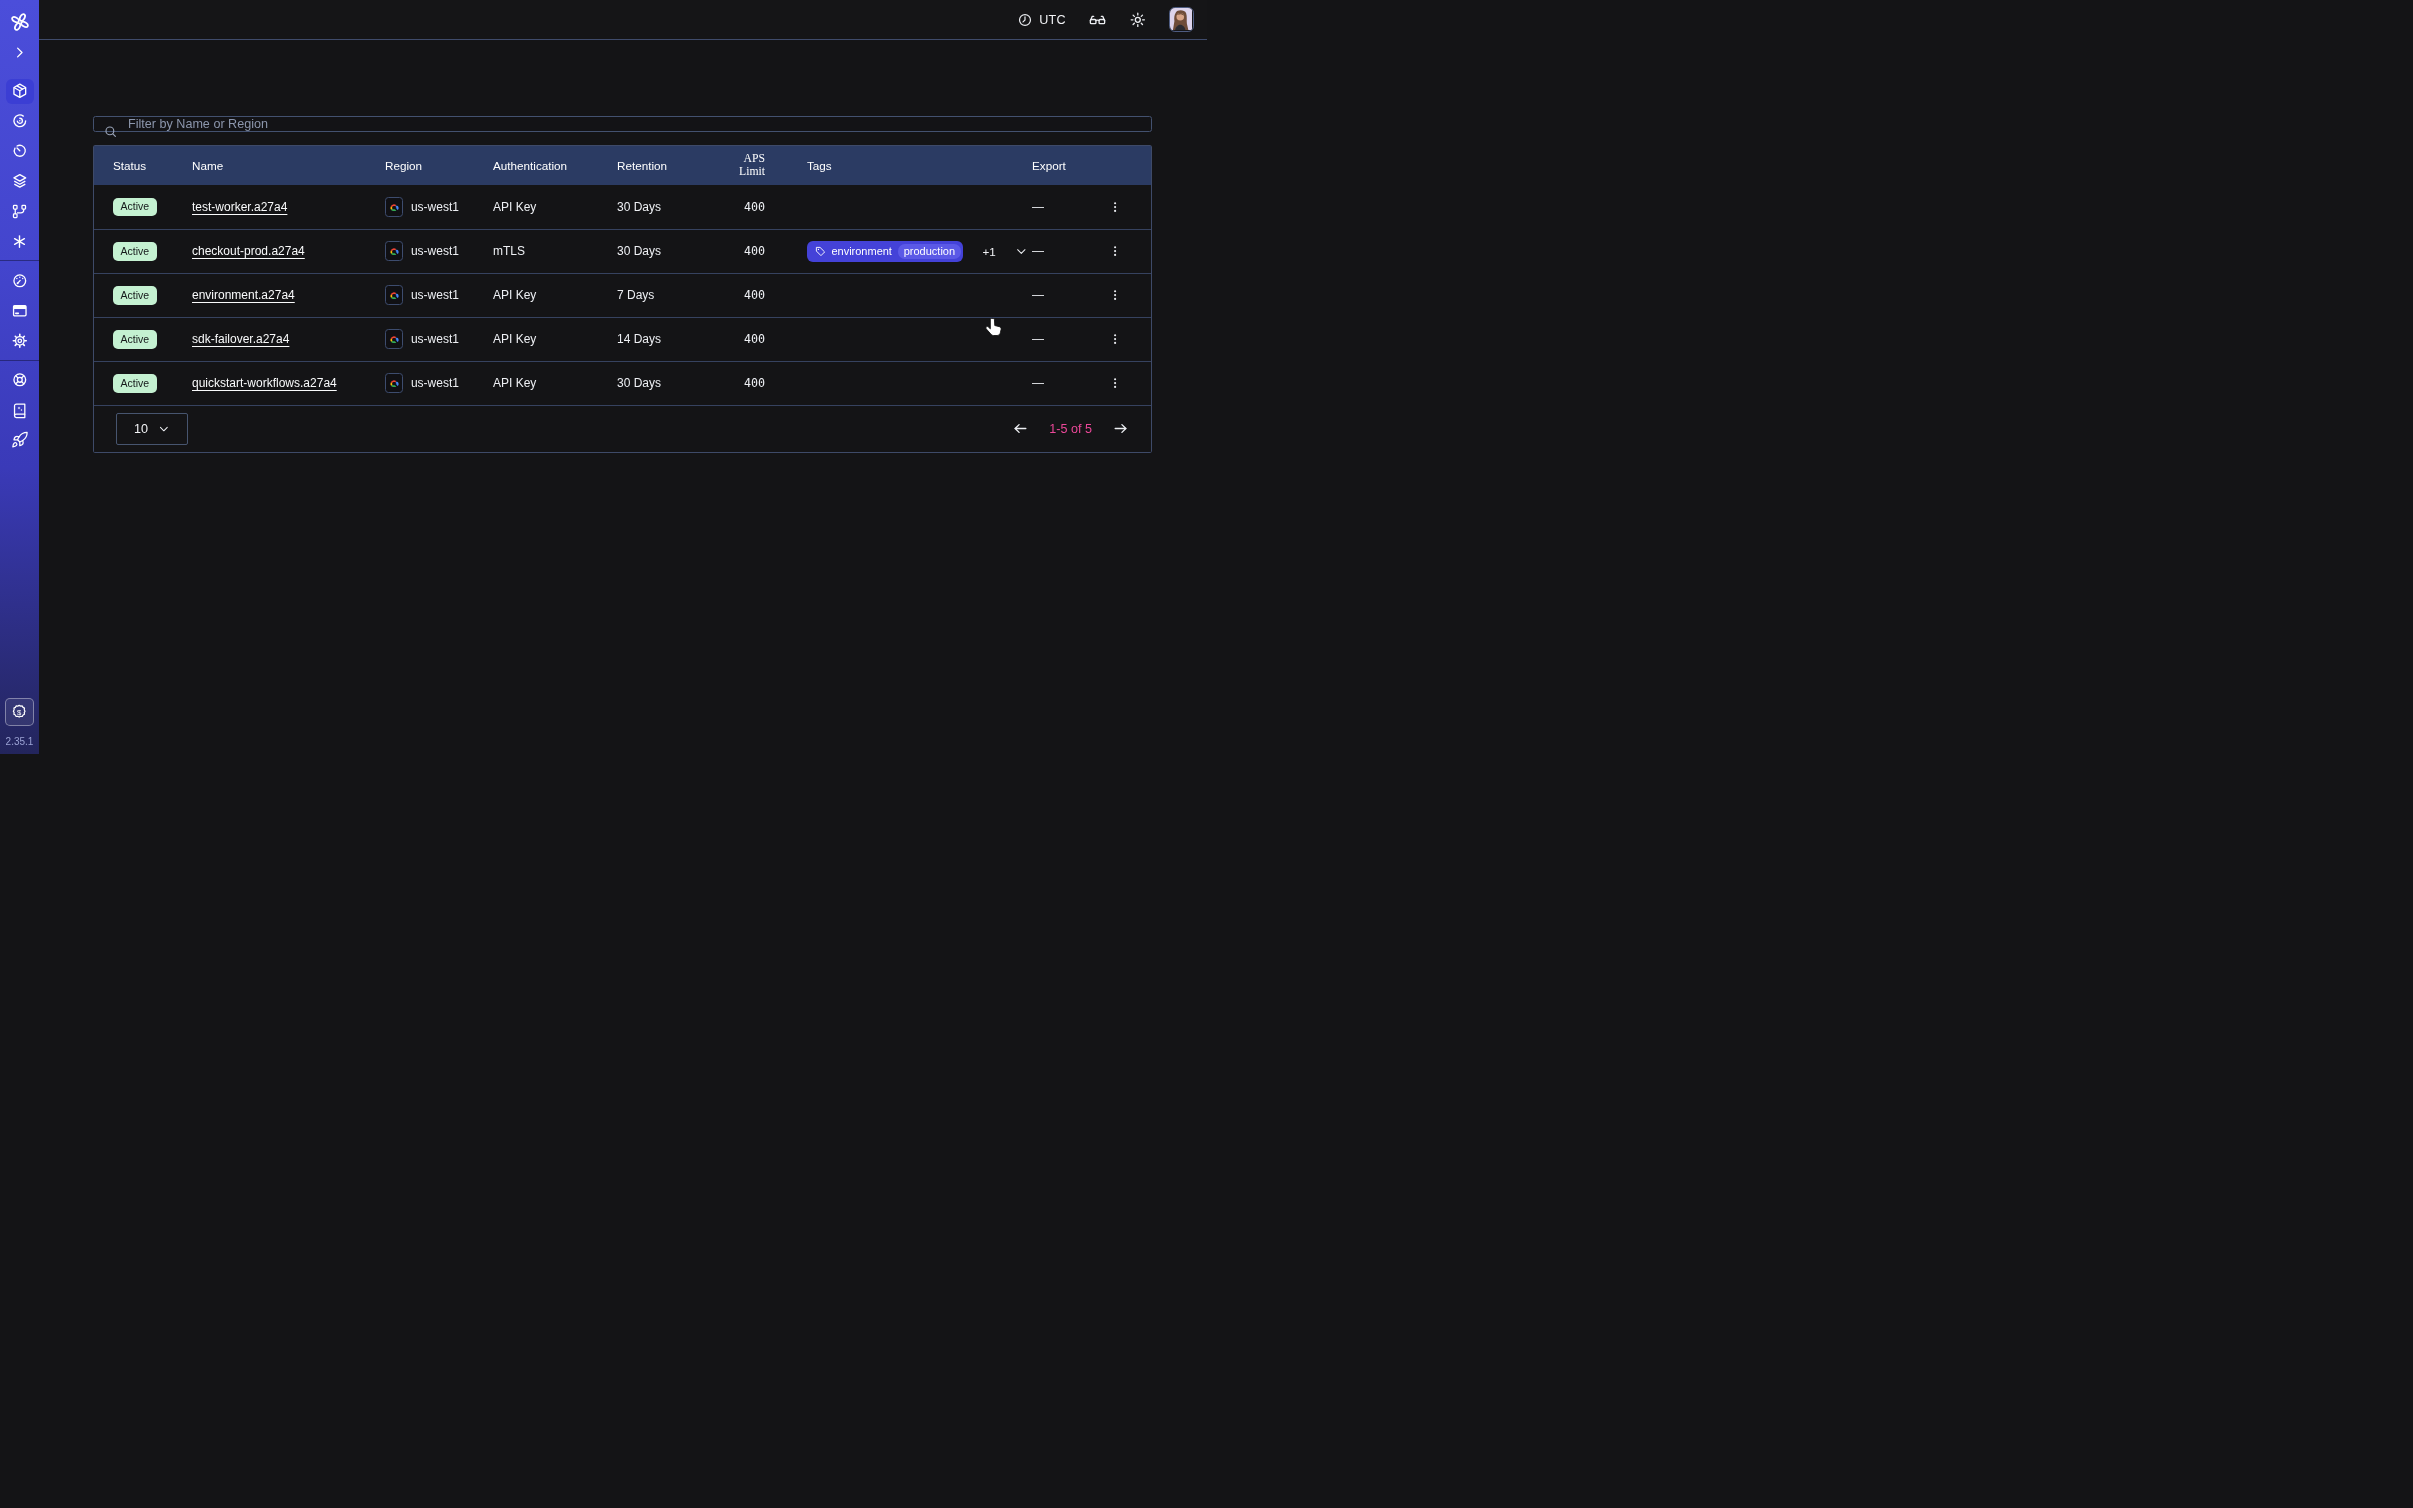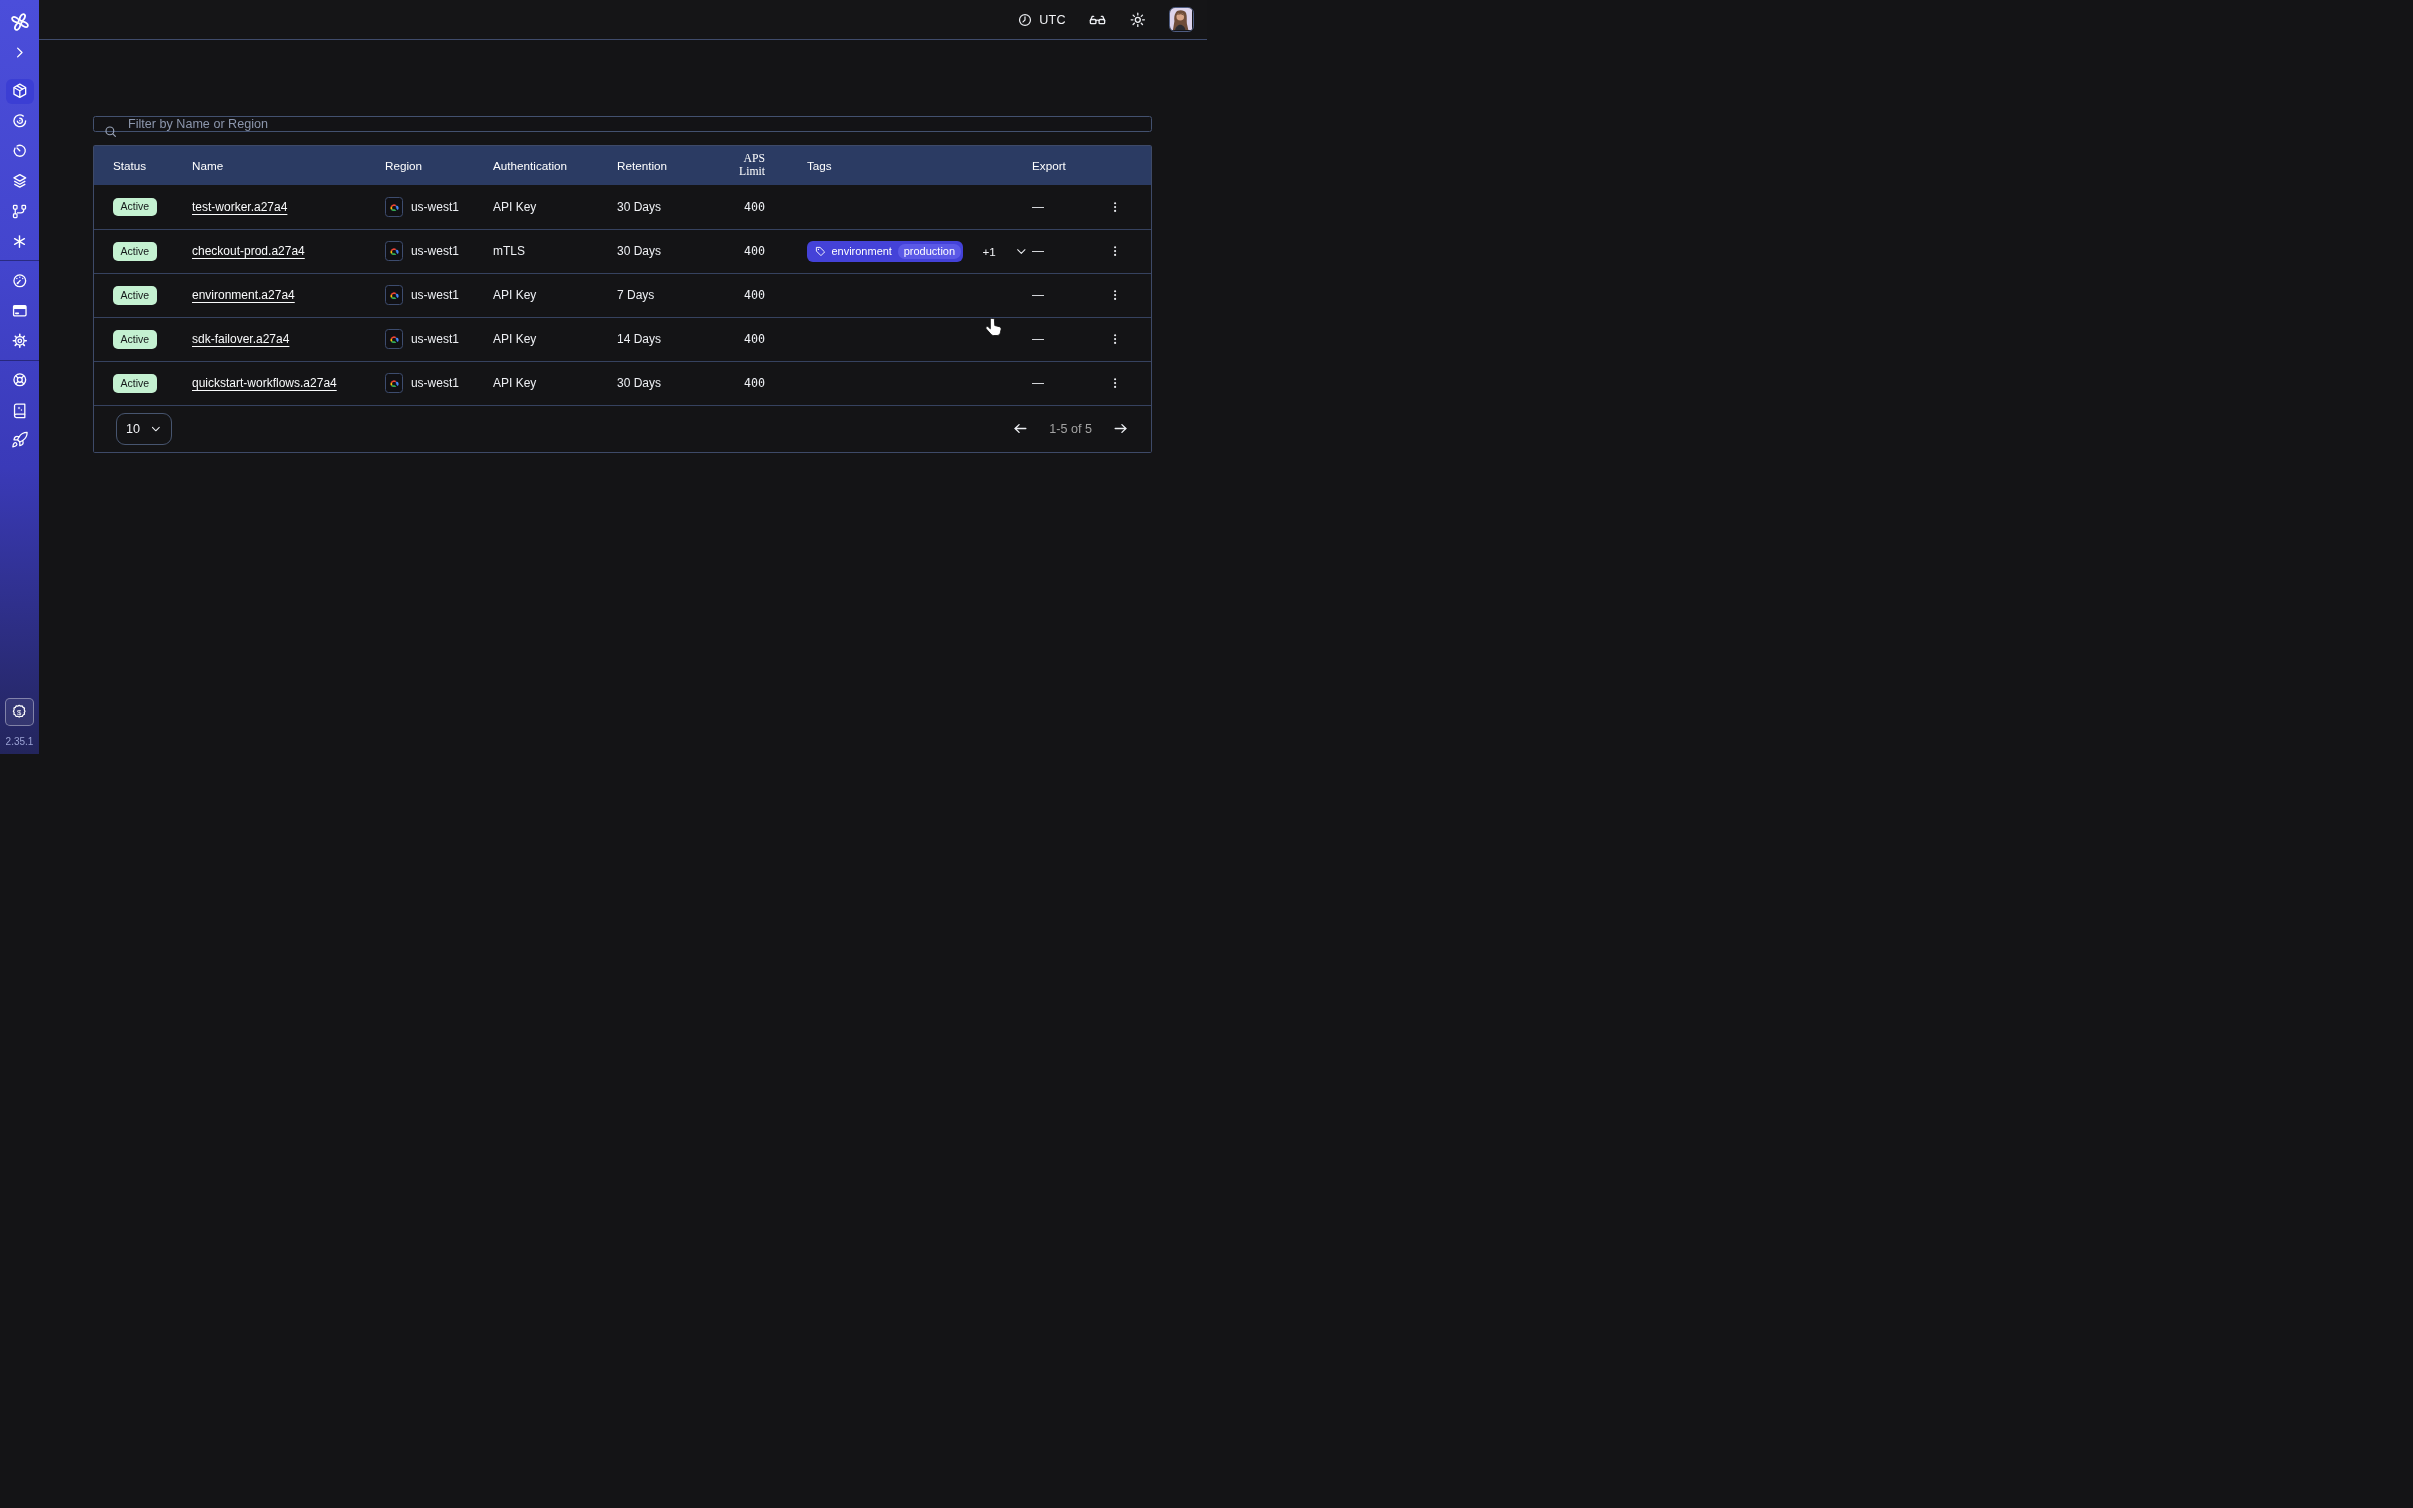--- a/index.html
+++ b/index.html
@@ -96,26 +96,26 @@
   .tag-more { font-size:11.7px; color:#f0f1f5; }
   .tag-expander { display:flex; cursor:pointer; }
   .export-dash { color:#e9ebf0; }
   .kebab { display:flex; justify-content:center; cursor:pointer; }
 
   .tfoot {
     display:flex; align-items:center; justify-content:space-between;
     height:47px; padding:0 22px; border-top:0.8px solid #36425f;
   }
   .page-size {
-    display:flex; align-items:center; gap:10px; border:0.8px solid #47556f; border-radius:9px;
-    height:32px; padding:0 9px; cursor:pointer; background:transparent;
+    display:flex; align-items:center; gap:10px; border:0.8px solid #47556f; border-radius:2px;
+    height:32px; padding:0 17px; cursor:pointer; background:transparent;
   }
   .page-size span { font-size:12.6px; color:#f2f3f6; }
   .pager { display:flex; align-items:center; gap:20px; }
-  .pager-range { font-size:12.6px; color:#a3a3a3; }
+  .pager-range { font-size:12.6px; color:#ec4899; }
   .pg-arrow { display:flex; cursor:pointer; }
 
   .cursor { position:absolute; left:984px; top:317px; z-index:50; pointer-events:none; }
 
   svg.ic { display:block; }
 </style>
 </head>
 <body>
 
 <div class="app">

